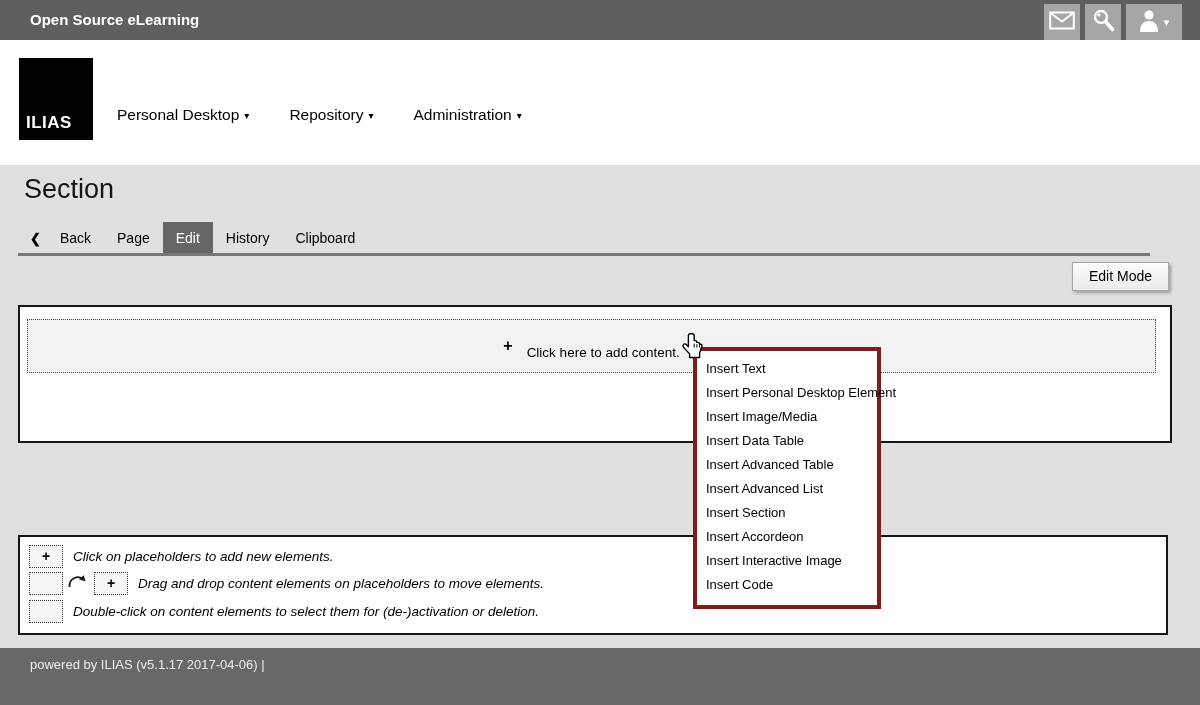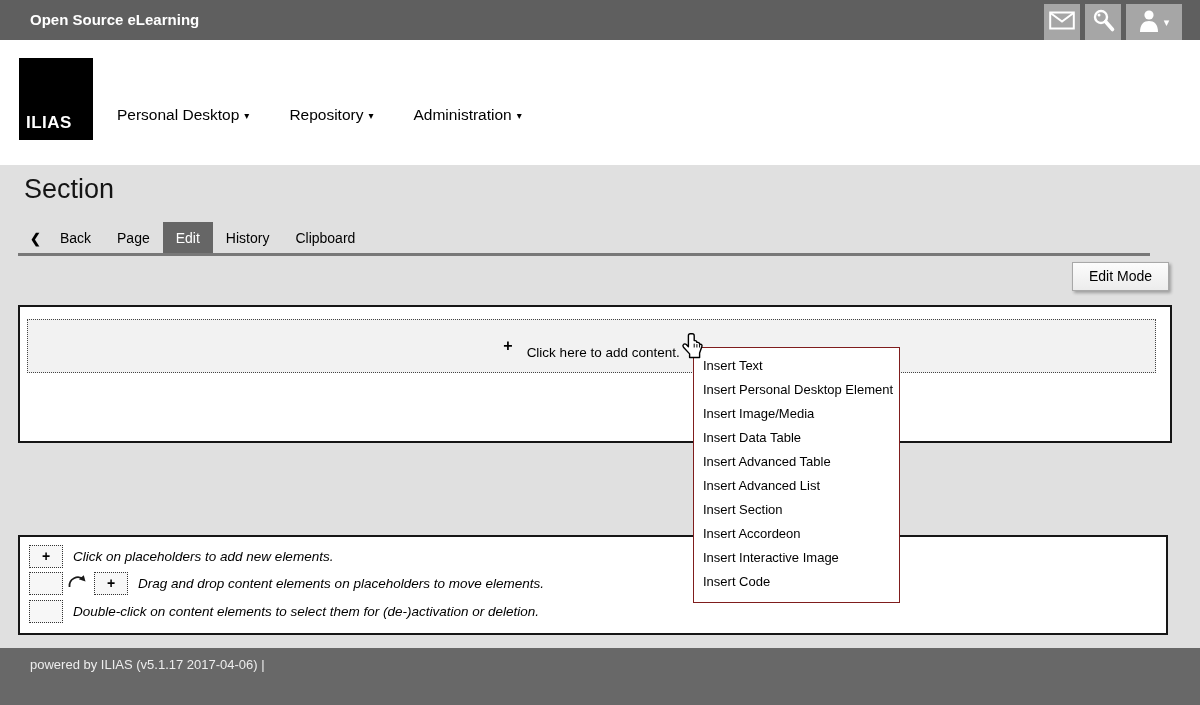--- a/index.html
+++ b/index.html
@@ -46,22 +46,22 @@
   .placeholder {
     position:absolute; left:7px; top:12px; width:1129px; height:54px;
     border:1px dotted #444; background:#f2f2f2;
     display:flex; align-items:center; justify-content:center; gap:14px; cursor:pointer;
   }
   .placeholder .plus { font-weight:bold; font-size:16px; }
   .placeholder .ph-label { font-size:13.5px;margin-top:12px; }
 
   
   .insert-menu {
-    position:absolute; left:693px; top:182px; width:207px;
-    background:#fff; border:1px solid #7f1d1d; z-index:10; padding:6px 0 8px 0;
+    position:absolute; left:693px; top:182px; width:188px;
+    background:#fff; border:4px solid #7f1d1d; z-index:10; padding:6px 0 8px 0;
   }
   .insert-menu .menu-item { height:24px; line-height:24px; padding-left:9px; font-size:13px; cursor:pointer; white-space:nowrap; }
 
   .cursor-hand { position:absolute; left:681px; top:166px; z-index:11; pointer-events:none; }
 
   
   .legend-box { position:absolute; left:18px; top:370px; width:1150px; height:100px; background:#fff; border:2px solid #161616; }
   .lg-row { position:absolute; left:9px; right:8px; height:26px; display:flex; align-items:center; }
   .lg-row1 { top:6px; } .lg-row2 { top:33px; } .lg-row3 { top:61px; }
   .chip { width:34px; height:23px; border:1px dotted #333; background:#f7f7f7; flex:0 0 auto;

